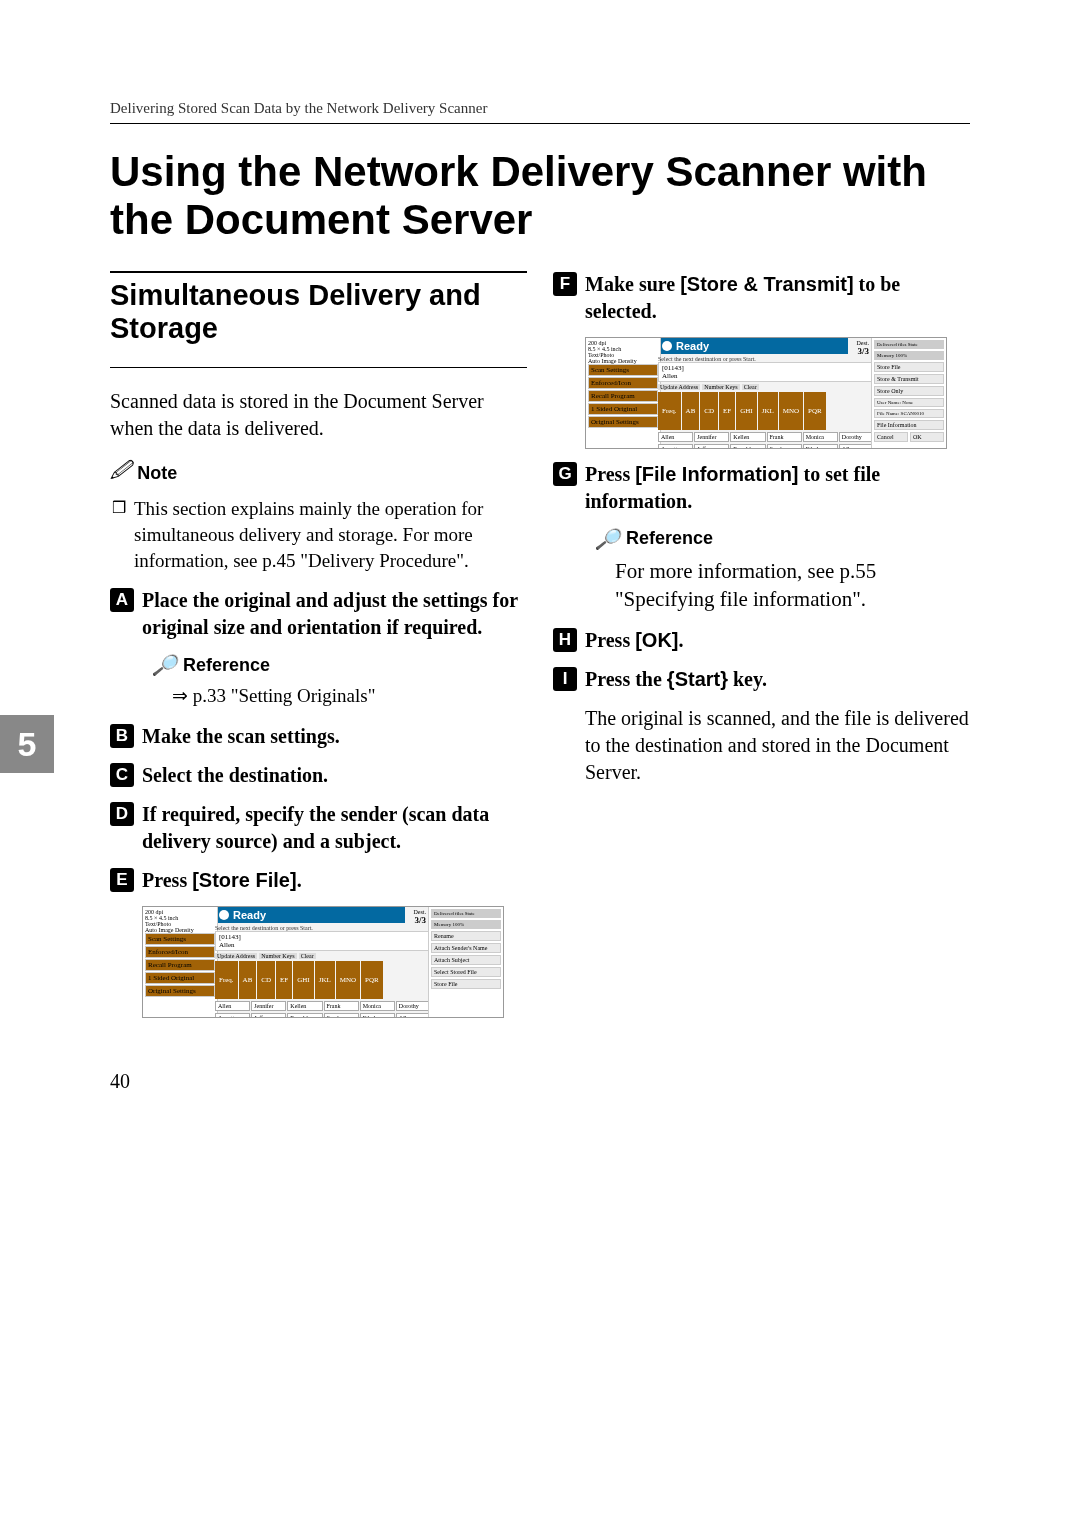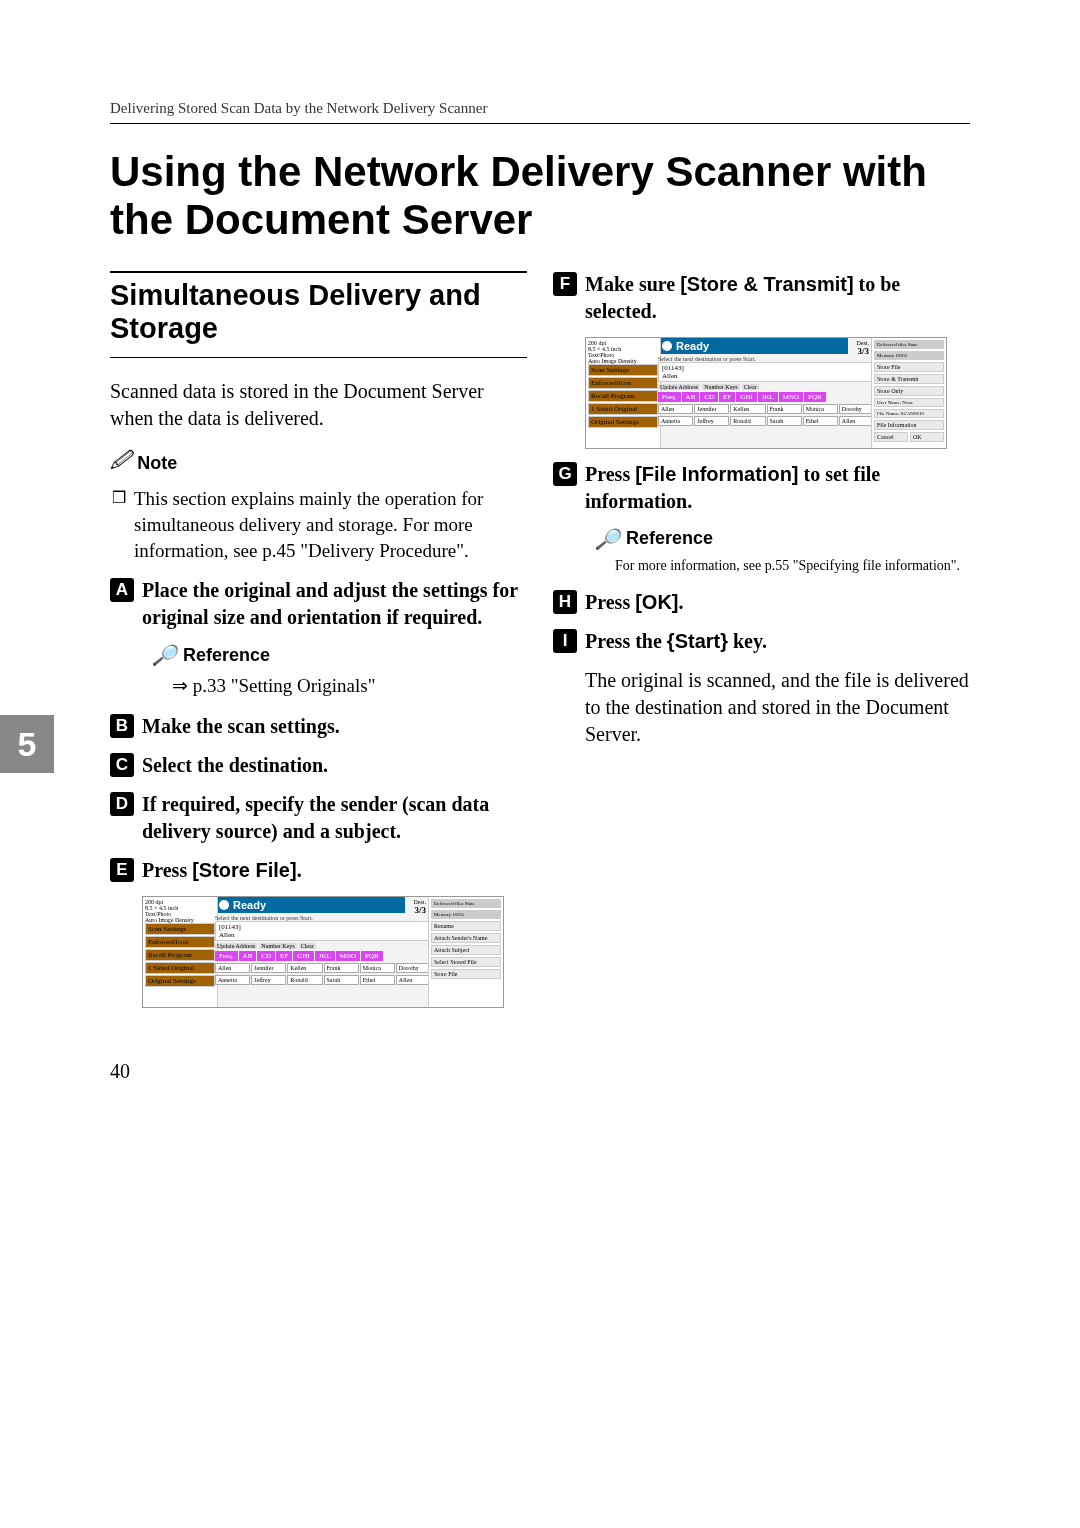--- a/index.html
+++ b/index.html
@@ -39,21 +39,21 @@
       line-height: 1.35;
       margin-bottom: 26px;
     }
     .section-title {
       font-family: Arial, Helvetica, sans-serif;
       font-weight: bold;
       font-size: 29px;
       line-height: 1.15;
       border-top: 2px solid #000;
       border-bottom: 1px solid #000;
-      padding: 6px 0 12px 0;
+      padding: 6px 0 22px 0;
       margin-bottom: 20px;
     }
     .body-text {
       font-size: 20px;
       line-height: 1.35;
       margin-bottom: 14px;
     }
     .note-heading {
       display: flex;
       align-items: center;
@@ -136,21 +136,21 @@
       font-weight: bold;
       font-size: 18px;
     }
     .ref-body {
       font-size: 19px;
       line-height: 1.35;
       margin-left: 62px;
       margin-bottom: 14px;
     }
     .ref-body-nested {
-      font-size: 14px;
+      font-size: 21px;
       line-height: 1.35;
       margin-left: 62px;
       margin-bottom: 14px;
     }
     .screenshot {
       margin-left: 32px;
       margin-bottom: 12px;
       width: 360px;
       height: 110px;
       border: 1px solid #999;
@@ -204,23 +204,23 @@
       bottom: 0;
       font-size: 7px;
       padding: 2px;
     }
     .screenshot .tabs {
       display: flex;
       gap: 1px;
       margin-top: 2px;
     }
     .screenshot .tab {
-      background: #d946ef;
+      background: #a16207;
       color: #fff;
-      padding: 1px 4px;
+      padding: 15px 4px;
       font-size: 7px;
     }
     .screenshot .entry-row {
       display: flex;
       gap: 1px;
       margin-top: 2px;
     }
     .screenshot .entry {
       background: #fff;
       border: 1px solid #aaa;

